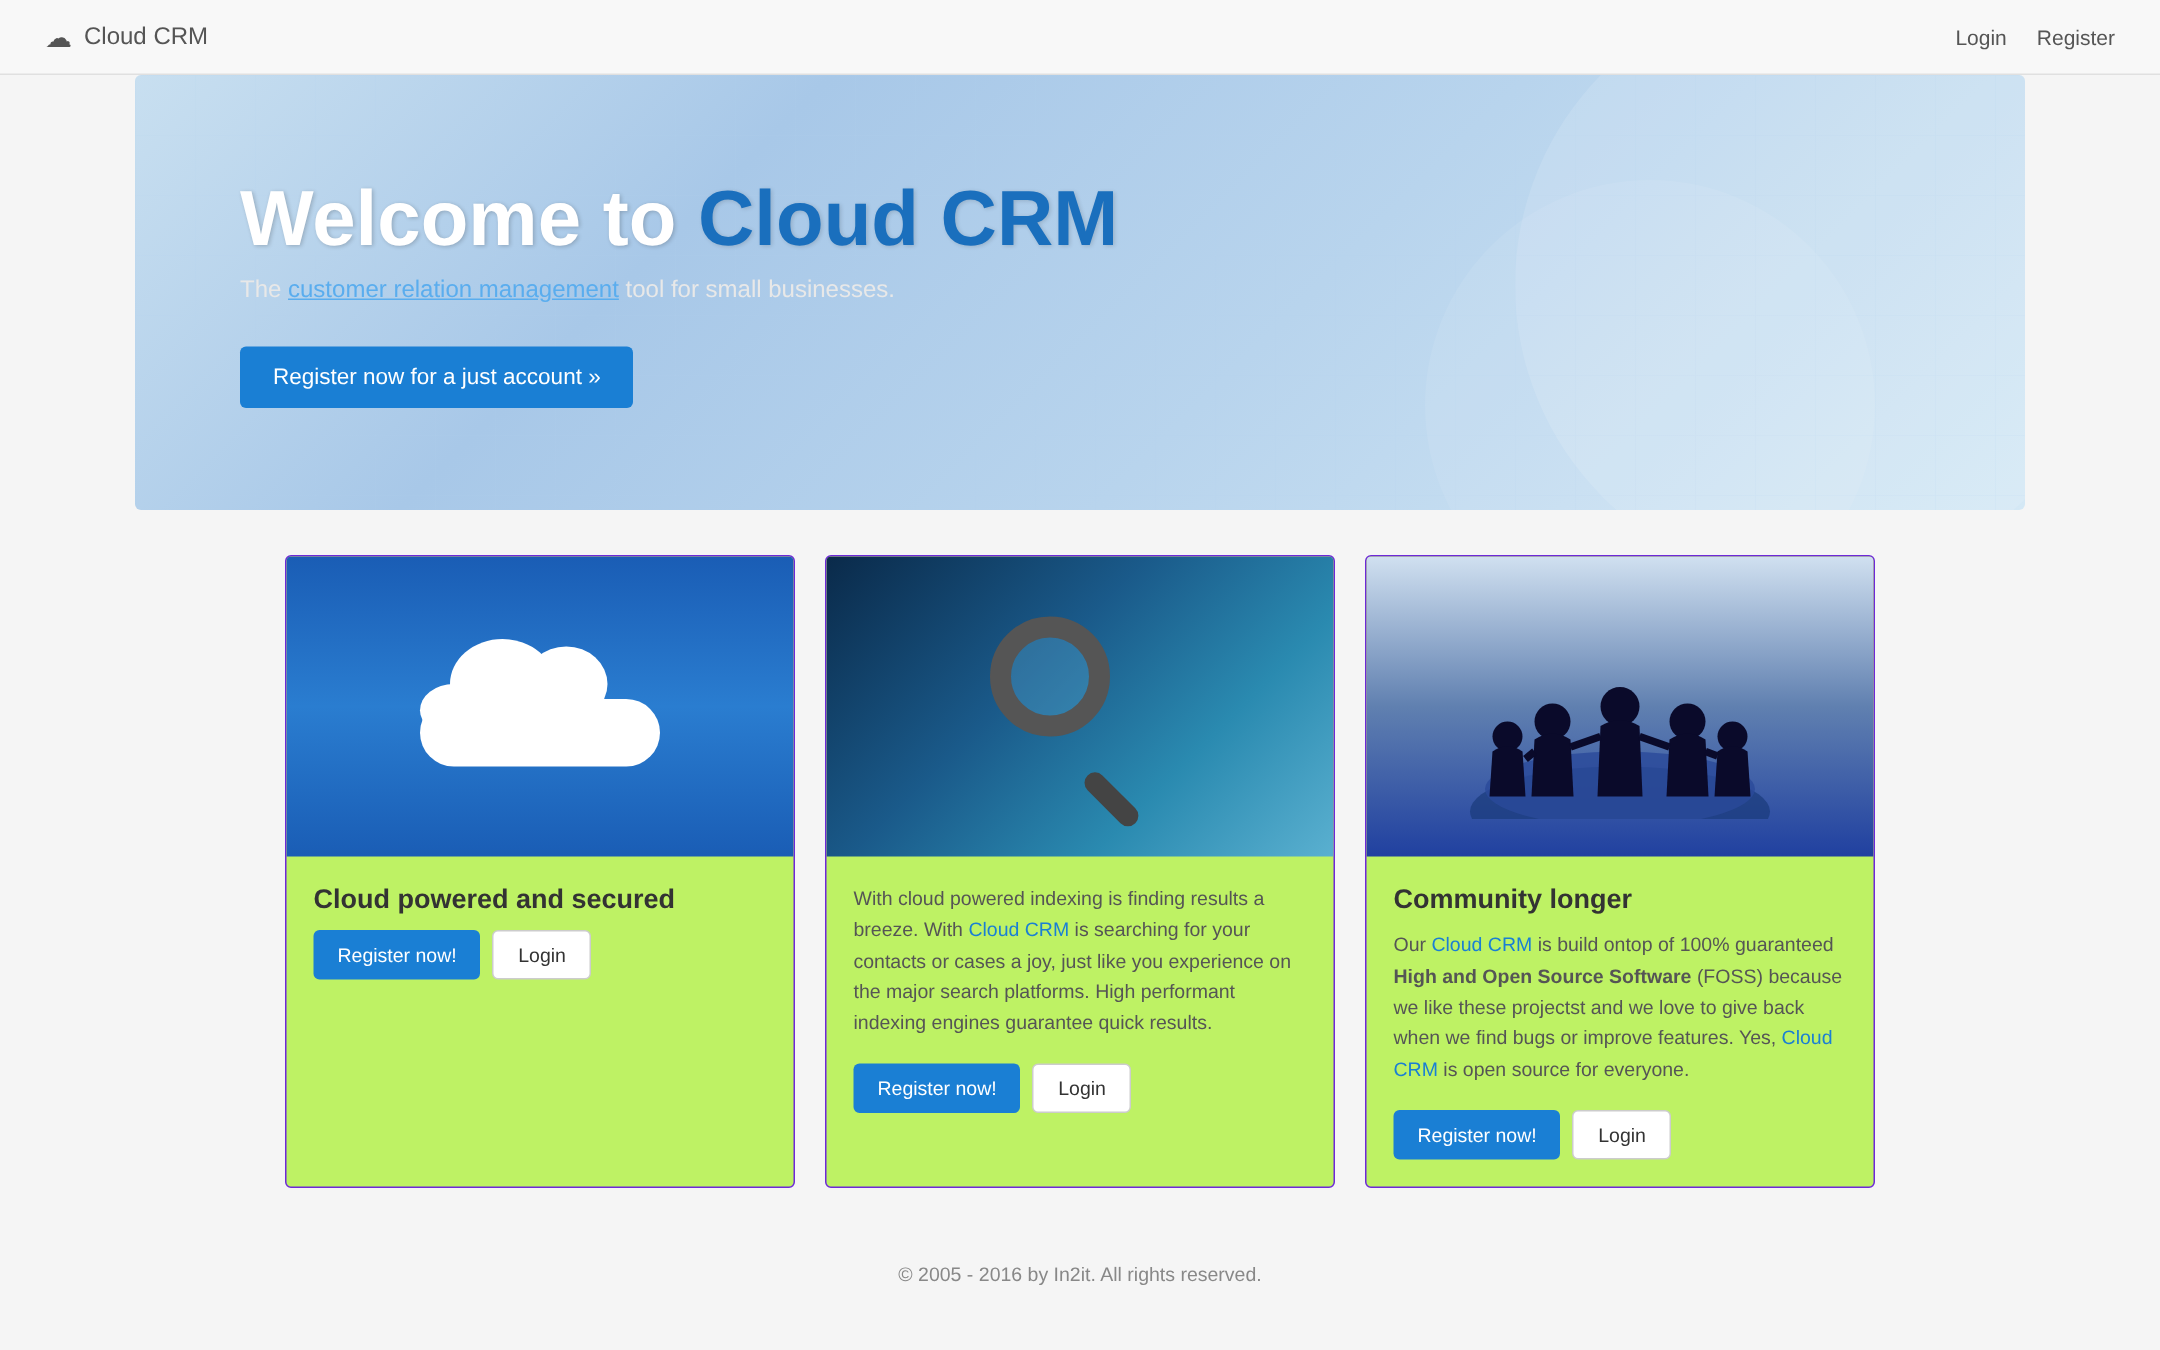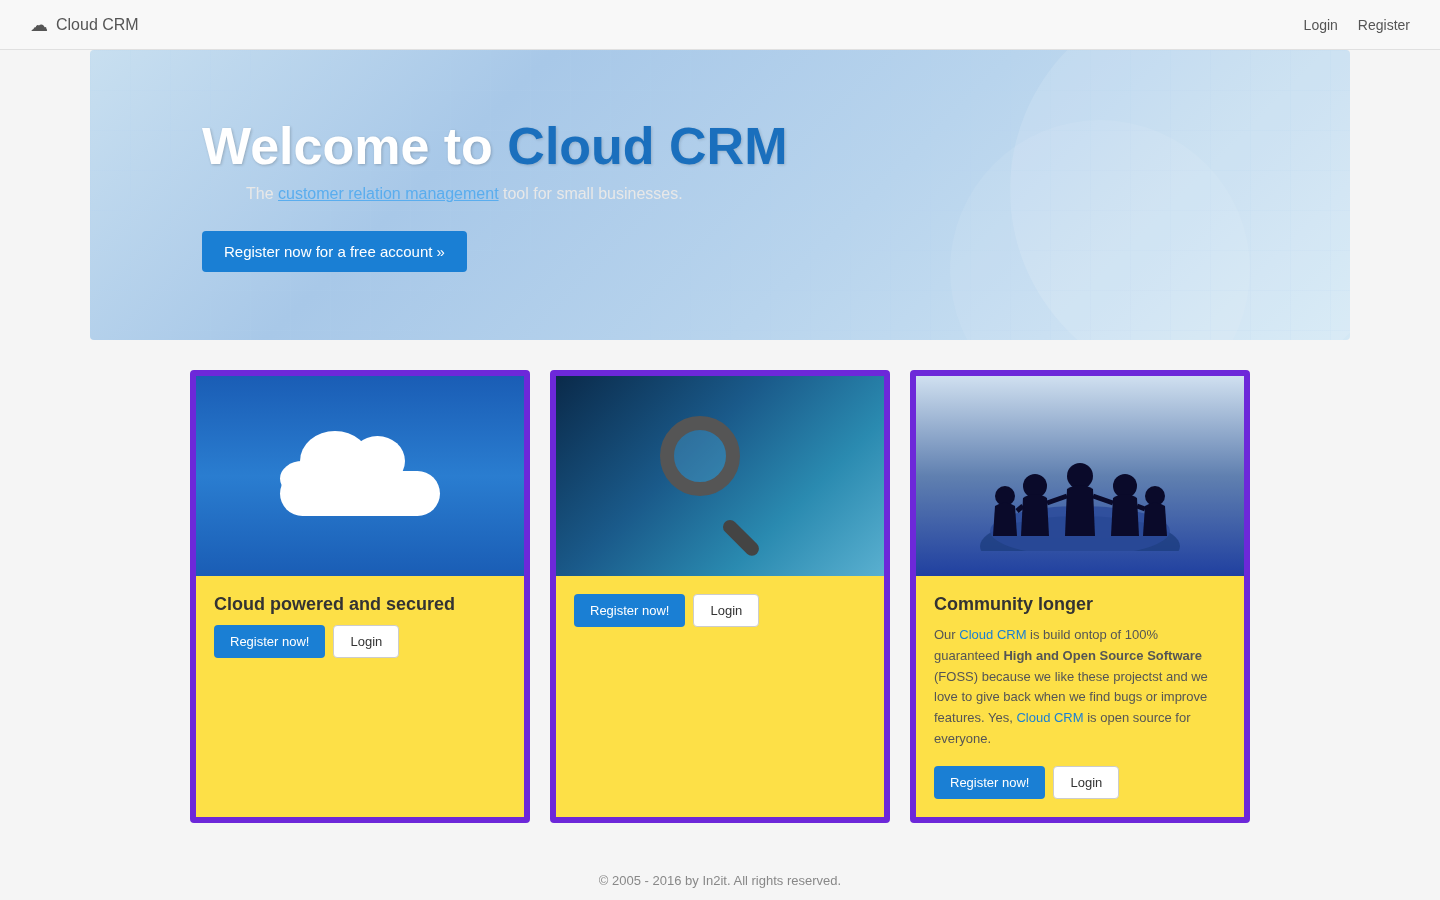--- a/index.html
+++ b/index.html
@@ -39,21 +39,21 @@
 
     
     .hero {
       background: linear-gradient(135deg, #c8dff0 0%, #a8c8e8 30%, #b8d4ed 60%, #d4e8f5 100%);
       min-height: 290px;
       margin: 0 90px;
       border-radius: 4px;
       display: flex;
       flex-direction: column;
       justify-content: center;
-      padding: 50px 112px;
+      padding: 50px 70px;
       position: relative;
       overflow: hidden;
     }
     .hero::before {
       content: '';
       position: absolute;
       right: -60px;
       top: -60px;
       width: 400px;
       height: 400px;
@@ -79,21 +79,20 @@
       line-height: 1.1;
     }
     .hero-title .highlight {
       color: #1a6fbd;
       text-shadow: 1px 1px 3px rgba(0,0,0,0.15);
     }
     .hero-subtitle {
       font-size: 16px;
       color: #e8e8e8;
       margin-bottom: 28px;
-      margin-left: 44px;
     }
     .hero-subtitle .link-text {
       color: #5aadee;
       text-decoration: underline;
     }
     .btn-hero {
       background: #1a7fd4;
       color: #fff;
       border: none;
       padding: 12px 22px;
@@ -109,22 +108,22 @@
       max-width: 1100px;
       margin: 30px auto;
       padding: 0 20px;
       display: grid;
       grid-template-columns: 1fr 1fr 1fr;
       gap: 20px;
     }
 
     
     .card {
-      background: #fde047;
-      border: 6px solid #6d28d9;
+      background: #bef264;
+      border: 1px solid #6d28d9;
       border-radius: 4px;
       overflow: hidden;
     }
     
     .card-img-cloud {
       background: linear-gradient(180deg, #1a5db5 0%, #2a7dd0 50%, #1a5db5 100%);
       height: 200px;
       position: relative;
       display: flex;
       align-items: center;
@@ -306,21 +305,21 @@
 
 <section class="hero">
   <div class="hero-bg-overlay"></div>
   <div class="hero-content">
     <h1 class="hero-title">
       <span>Welcome to </span><span class="highlight">Cloud CRM</span>
     </h1>
     <p class="hero-subtitle">
       The <span class="link-text">customer relation management</span> tool for small businesses.
     </p>
-    <button class="btn-hero">Register now for a free account »</button>
+    <button class="btn-hero">Register now for a just account »</button>
   </div>
 </section>
 
 <div class="main-content">
 
   <div class="card">
     <div class="card-img-cloud">
       <div class="cloud-shape">
         <div class="cloud-bump3"></div>
         <div class="cloud-bump1"></div>
@@ -338,20 +337,23 @@
   </div>
 
   <div class="card">
     <div class="card-img-search">
       <div class="magnifier">
         <div class="magnifier-circle"></div>
         <div class="magnifier-handle"></div>
       </div>
     </div>
     <div class="card-body">
+      <p class="card-text">
+        With cloud powered indexing is finding results a breeze. With <a href="#" class="link-text">Cloud CRM</a> is searching for your contacts or cases a joy, just like you experience on the major search platforms. High performant indexing engines guarantee quick results.
+      </p>
       <div class="card-actions">
         <button class="btn-primary">Register now!</button>
         <button class="btn-secondary">Login</button>
       </div>
     </div>
   </div>
 
   <div class="card">
     <div class="card-img-community">
       <div style="position:relative; width:100%; height:100%; display:flex; align-items:flex-end; justify-content:center; padding-bottom:15px;">

